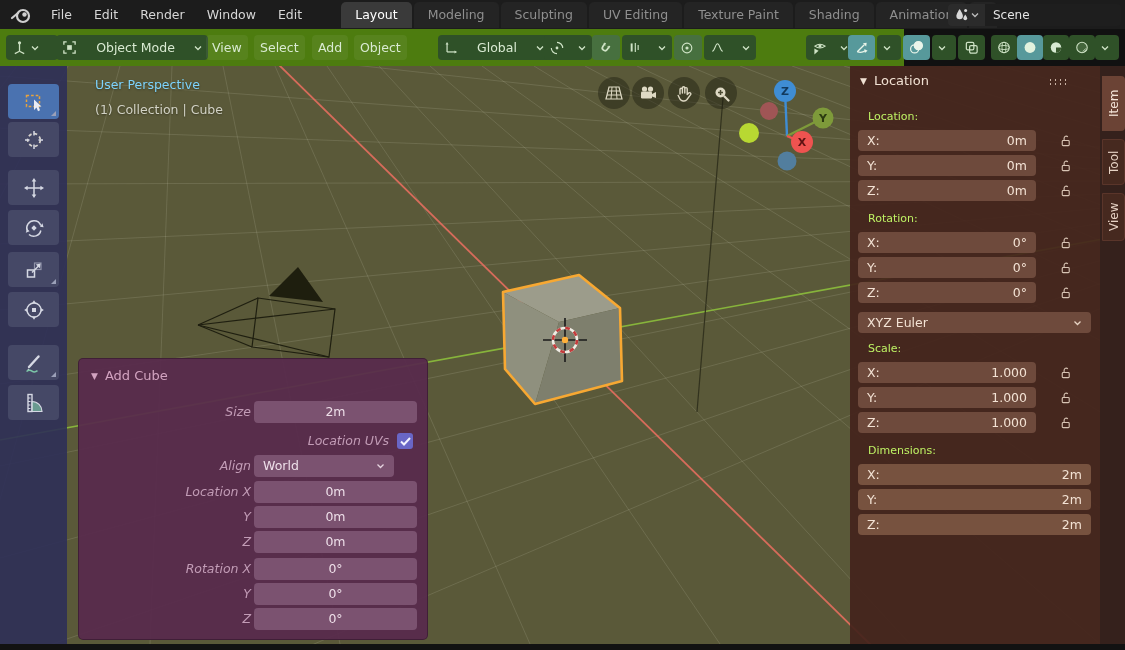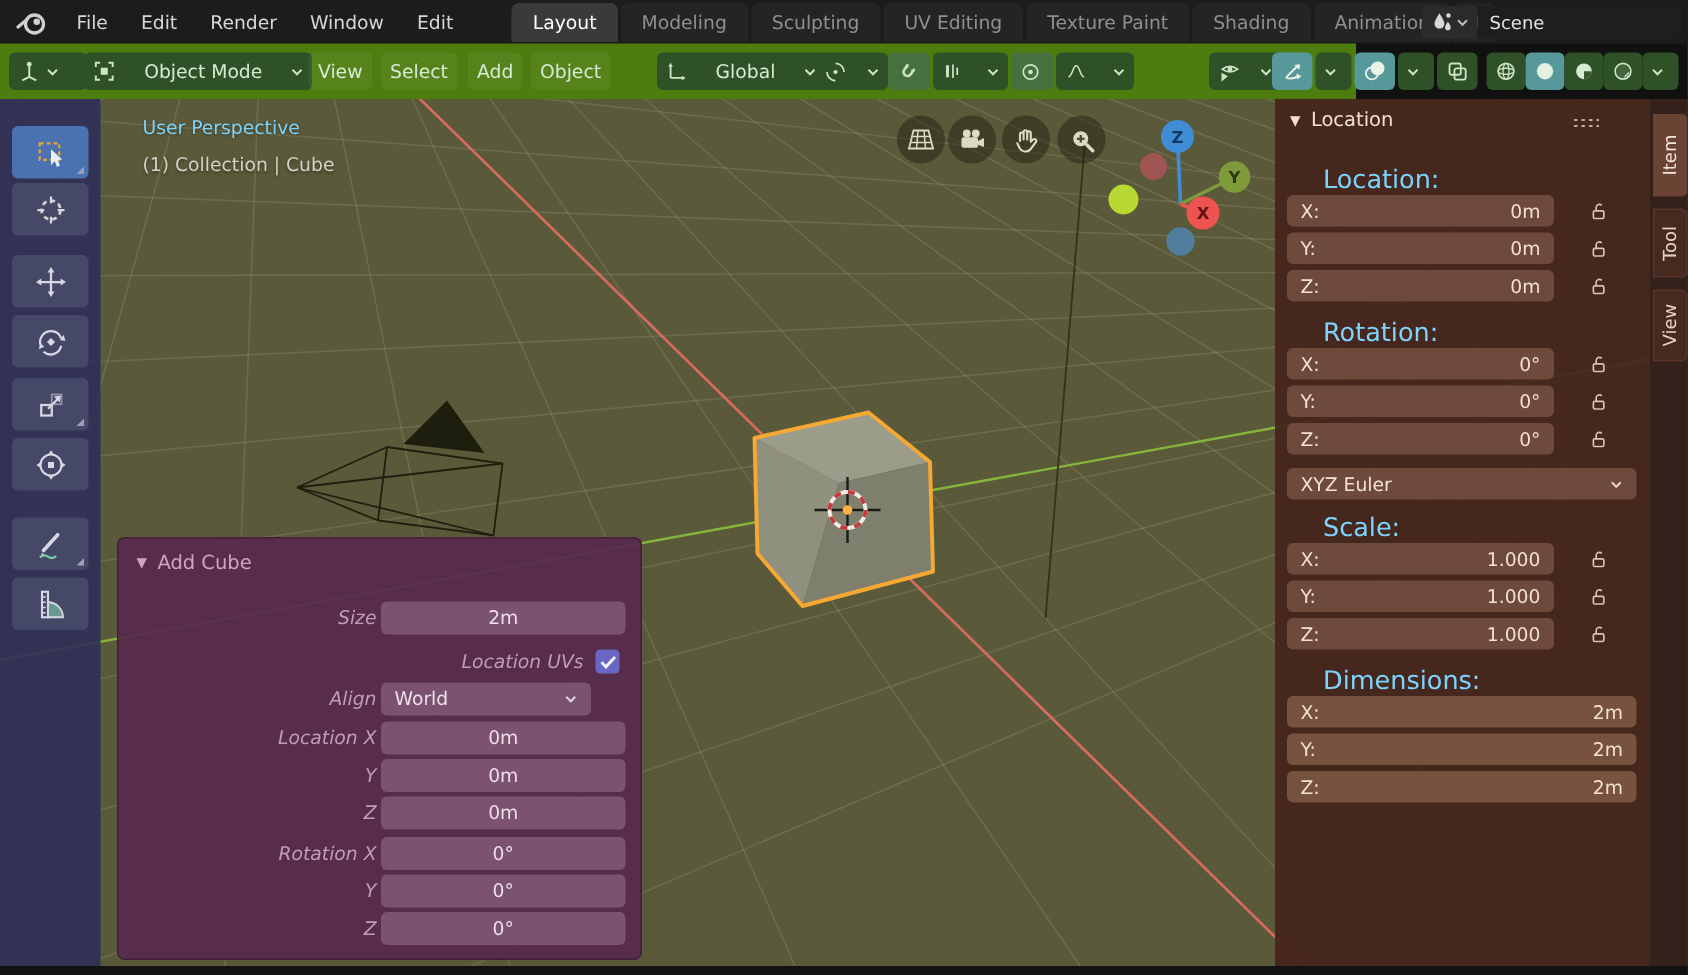--- a/index.html
+++ b/index.html
@@ -52,21 +52,21 @@
   .checkbox{position:absolute;left:318px;width:16px;height:16px;background:#6966c6;border-radius:3px;
             display:flex;align-items:center;justify-content:center;}
   
   .sidebar{position:absolute;left:850px;top:0;width:250px;height:578px;background:rgba(68,36,28,0.93);}
   .tabstrip{position:absolute;left:1100px;top:0;width:25px;height:578px;background:#35211c;}
   .vtab{position:absolute;left:2px;width:23px;border-radius:4px 0 0 4px;background:#46291f;
         color:#e6d2c4;font-size:12px;display:flex;align-items:center;justify-content:center;
         writing-mode:vertical-rl;transform:rotate(180deg);border:1px solid #5a352a;box-sizing:border-box;}
   .vtab.active{background:#6b4335;color:#f4e4d8;border:none;}
   .sb-head{position:absolute;left:10px;top:7px;color:#f0e0d2;font-size:13px;display:flex;gap:7px;align-items:center;}
-  .sb-label{position:absolute;left:32px;color:#7dd3fc;font-size:17px;}
+  .sb-label{position:absolute;left:18px;color:#bef264;font-size:11px;}
   .sb-field{position:absolute;left:8px;width:178px;height:21px;background:#6e4a3c;border-radius:4px;
             display:flex;justify-content:space-between;align-items:center;padding:0 9px;box-sizing:border-box;
             color:#f3e2d4;font-size:12.5px;}
   .sb-wide{width:233px;}
   .sb-dim{background:#77523f;}
   .lock{position:absolute;left:206px;width:18px;height:21px;display:flex;align-items:center;justify-content:center;}
   .grip{position:absolute;right:34px;top:12px;width:18px;height:7px;
         background-image:radial-gradient(#c9b2a4 1px,transparent 1.1px);background-size:5px 4px;}
   .tri{font-size:9px;color:inherit;}
   .bottomstrip{position:absolute;left:0;top:644px;width:1125px;height:6px;background:#121212;}

